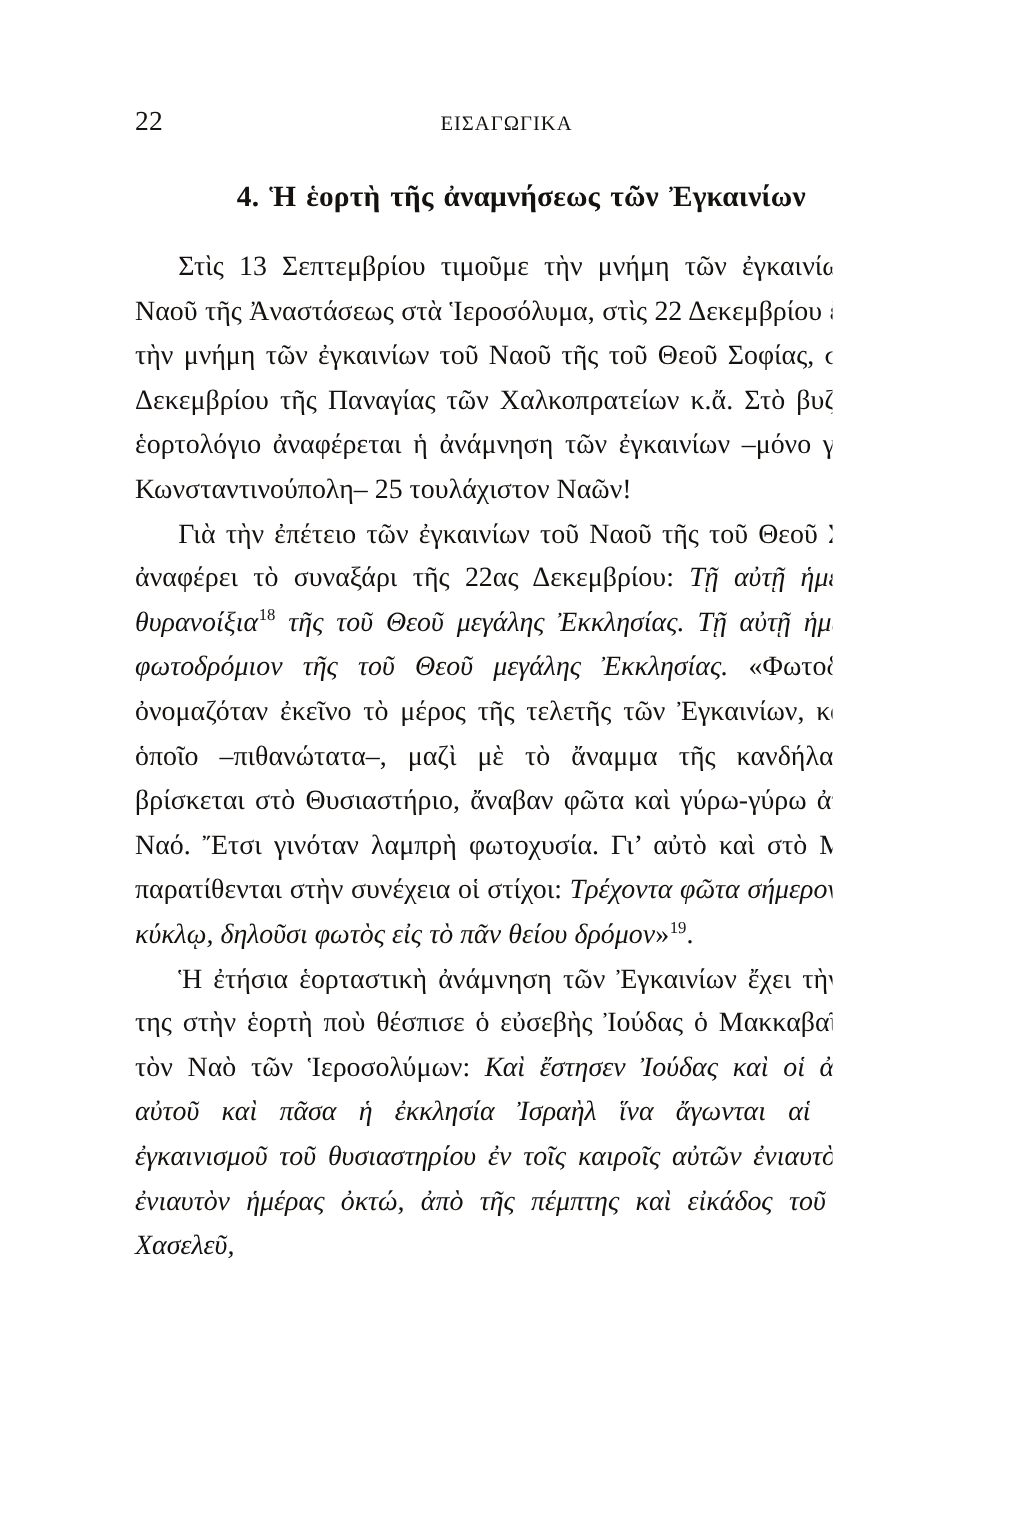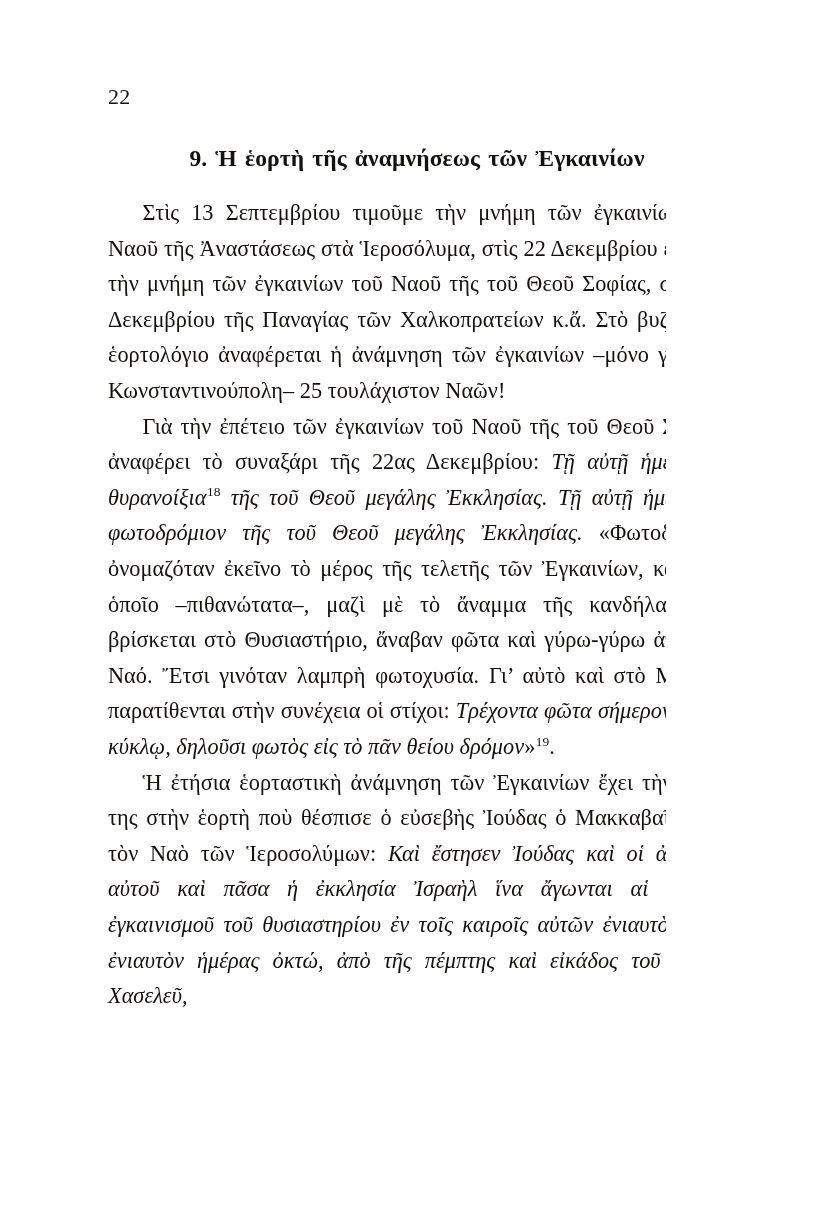--- a/index.html
+++ b/index.html
@@ -100,25 +100,26 @@
     padding-left: 0.5px;
   }
 </style>
 </head>
 <body>
 
 <div class="page">
 
   <div class="running-head">
     <span class="folio">22</span>
+    <span class="head-title">ΕΙΣΑΓΩΓΙΚΑ</span>
   </div>
 
   <div class="textblock">
 
-    <h2 class="section-heading">9.  Ἡ ἑορτὴ τῆς ἀναμνήσεως τῶν Ἐγκαινίων</h2>
+    <h2 class="section-heading">4.  Ἡ ἑορτὴ τῆς ἀναμνήσεως τῶν Ἐγκαινίων</h2>
 
 
     <p class="body">Στὶς 13 Σεπτεμβρίου τιμοῦμε τὴν μνήμη τῶν ἐγκαινίων τοῦ Ναοῦ τῆς Ἀναστάσεως στὰ Ἱεροσόλυμα, στὶς 22 Δεκεμβρίου ἔχουμε τὴν μνήμη τῶν ἐγκαινίων τοῦ Ναοῦ τῆς τοῦ Θεοῦ Σοφίας, στὶς 18 Δεκεμβρίου τῆς Παναγίας τῶν Χαλκοπρατείων κ.ἄ. Στὸ βυζαντινὸ ἑορτολόγιο ἀναφέρεται ἡ ἀνάμνηση τῶν ἐγκαινίων –μόνο γιὰ τὴν Κωνσταντινούπολη– 25 τουλάχιστον Ναῶν!</p>
 
     <p class="body"><span>Γιὰ τὴν ἐπέτειο τῶν ἐγκαινίων τοῦ Ναοῦ τῆς τοῦ Θεοῦ Σοφίας ἀναφέρει τὸ συναξάρι τῆς 22ας Δεκεμβρίου: </span><i>Τῇ αὐτῇ ἡμέρᾳ τὰ θυρανοίξια</i><sup class="fn">18</sup><i> τῆς τοῦ Θεοῦ μεγάλης Ἐκκλησίας. Τῇ αὐτῇ ἡμέρᾳ τὸ φωτοδρόμιον τῆς τοῦ Θεοῦ μεγάλης Ἐκκλησίας.</i><span> «Φωτοδρόμος ὀνομαζόταν ἐκεῖνο τὸ μέρος τῆς τελετῆς τῶν Ἐγκαινίων, κατὰ τὸ ὁποῖο –πιθανώτατα–, μαζὶ μὲ τὸ ἄναμμα τῆς κανδήλας ποὺ βρίσκεται στὸ Θυσιαστήριο, ἄναβαν φῶτα καὶ γύρω-γύρω ἀπὸ τὸν Ναό. Ἔτσι γινόταν λαμπρὴ φωτοχυσία. Γι’ αὐτὸ καὶ στὸ Μηναῖο παρατίθενται στὴν συνέχεια οἱ στίχοι: </span><i>Τρέχοντα φῶτα σήμερον Ναοῦ κύκλῳ, δηλοῦσι φωτὸς εἰς τὸ πᾶν θείου δρόμον</i><span>»</span><sup class="fn">19</sup><span>.</span></p>
 
     <p class="body"><span>Ἡ ἐτήσια ἑορταστικὴ ἀνάμνηση τῶν Ἐγκαινίων ἔχει τὴν ἀρχή της στὴν ἑορτὴ ποὺ θέσπισε ὁ εὐσεβὴς Ἰούδας ὁ Μακκαβαῖος γιὰ τὸν Ναὸ τῶν Ἱεροσολύμων: </span><i>Καὶ ἔστησεν Ἰούδας καὶ οἱ ἀδελφοὶ αὐτοῦ καὶ πᾶσα ἡ ἐκκλησία Ἰσραὴλ ἵνα ἄγωνται αἱ ἡμέραι ἐγκαινισμοῦ τοῦ θυσιαστηρίου ἐν τοῖς καιροῖς αὐτῶν ἐνιαυτὸν κατ’ ἐνιαυτὸν ἡμέρας ὀκτώ, ἀπὸ τῆς πέμπτης καὶ εἰκάδος τοῦ μηνὸς Χασελεῦ,</i></p>
 
   </div>
 </div>

